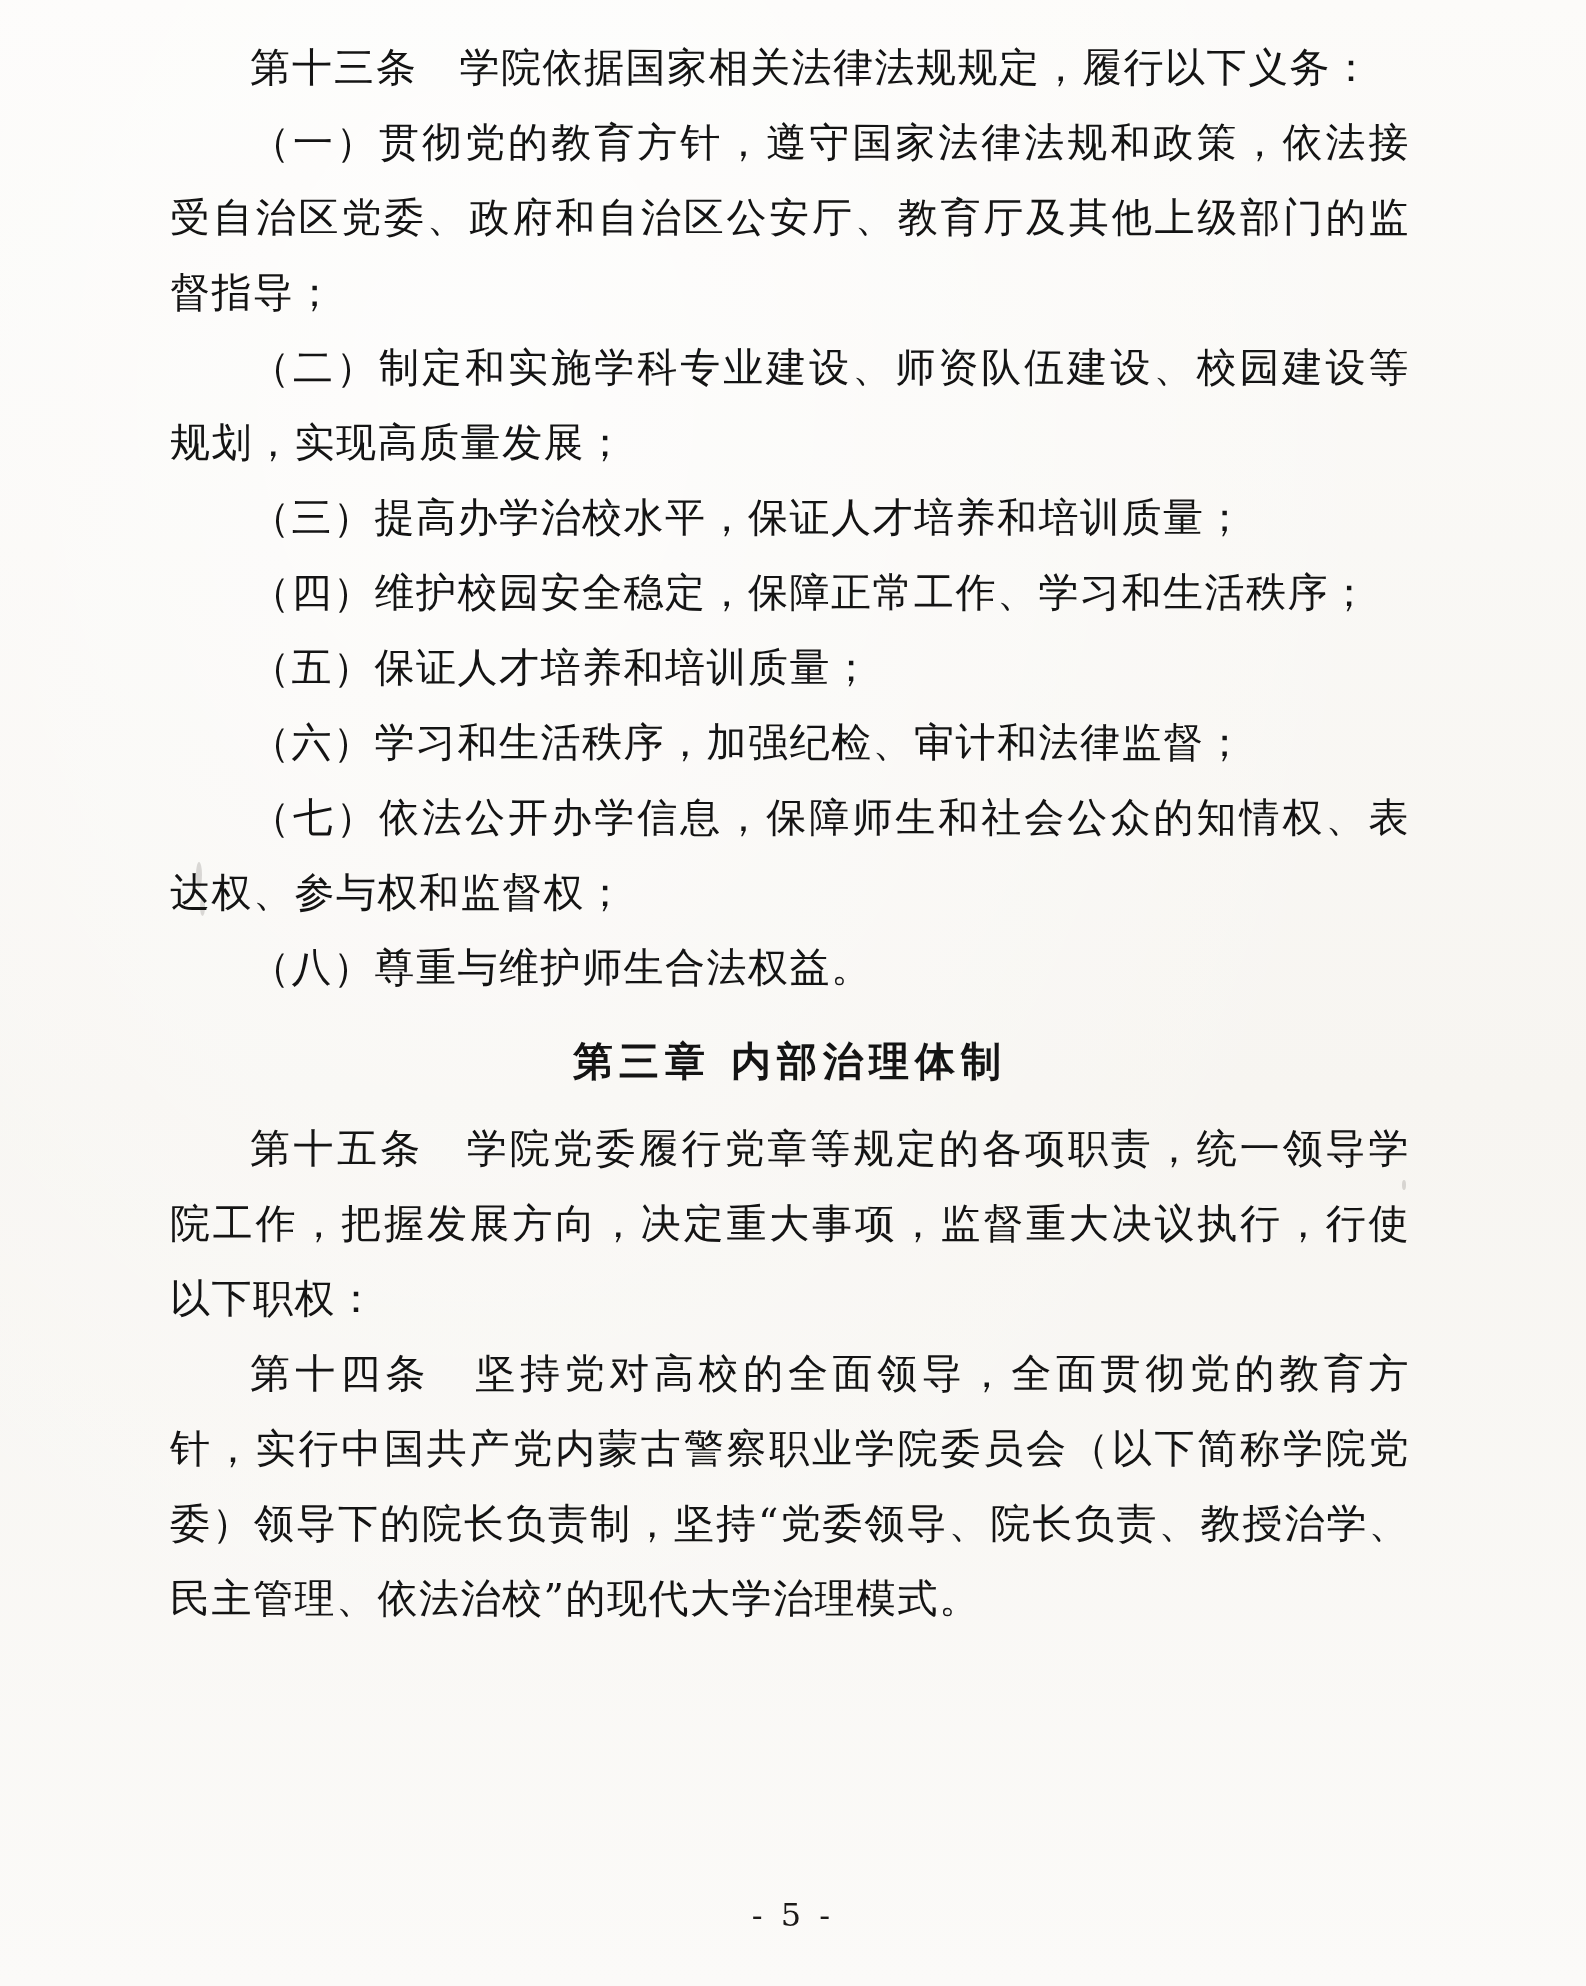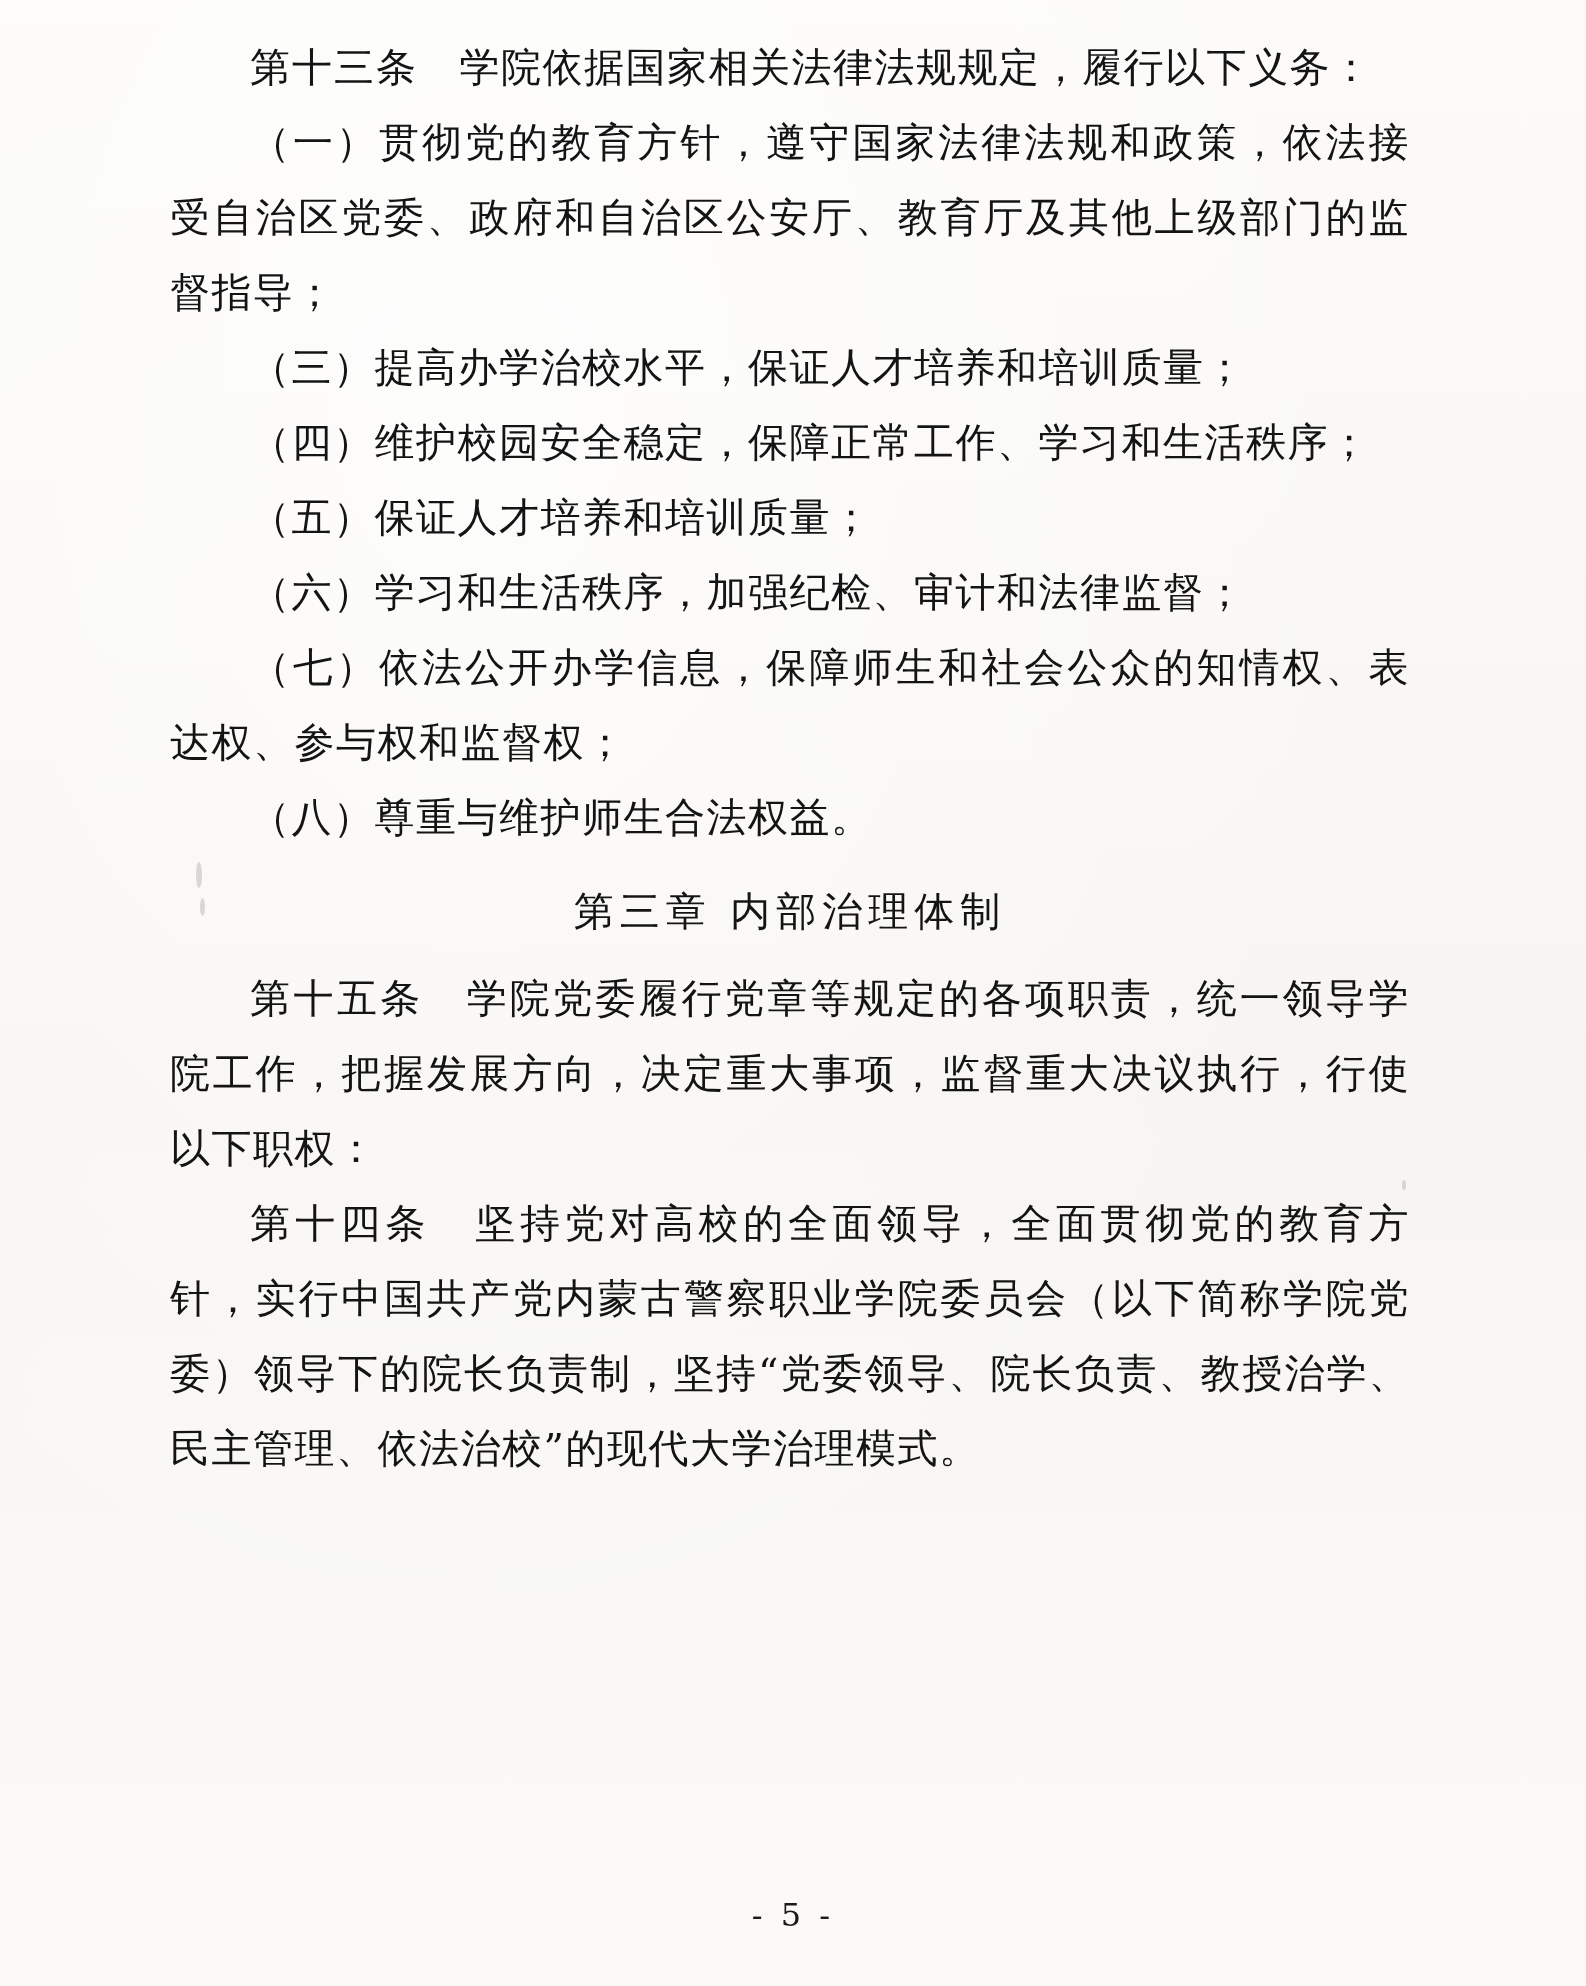--- a/index.html
+++ b/index.html
@@ -40,21 +40,21 @@
     letter-spacing: 1.5px;
     text-align: justify;
     text-justify: inter-ideograph;
     color: #141414;
   }
   .indent {
     text-indent: 80px;
   }
   .heading-line {
     text-align: center;
-    font-weight: normal;
+    font-weight: bold;
     letter-spacing: 6px;
     font-size: 40px;
     line-height: 92px;
     margin: 10px 0 4px 0;
   }
   .bold-lead {
     font-weight: normal;
     letter-spacing: 2px;
   }
   .page-number {
@@ -84,20 +84,21 @@
   <div class="speck" style="left:196px; top:862px; width:6px; height:26px;"></div>
   <div class="speck" style="left:200px; top:898px; width:5px; height:18px;"></div>
   <div class="speck" style="left:1402px; top:1180px; width:4px; height:10px;"></div>
 
   <div class="content">
 
     <p class="indent"><span class="bold-lead">第十三条</span><span>　学院依据国家相关法律法规规定，履行以下义务：</span></p>
 
     <p class="indent">（一）贯彻党的教育方针，遵守国家法律法规和政策，依法接受自治区党委、政府和自治区公安厅、教育厅及其他上级部门的监督指导；</p>
 
+    <p class="indent">（二）制定和实施学科专业建设、师资队伍建设、校园建设等规划，实现高质量发展；</p>
 
     <p class="indent">（三）提高办学治校水平，保证人才培养和培训质量；</p>
 
     <p class="indent">（四）维护校园安全稳定，保障正常工作、学习和生活秩序；</p>
 
     <p class="indent">（五）保证人才培养和培训质量；</p>
 
     <p class="indent">（六）学习和生活秩序，加强纪检、审计和法律监督；</p>
 
     <p class="indent">（七）依法公开办学信息，保障师生和社会公众的知情权、表达权、参与权和监督权；</p>

